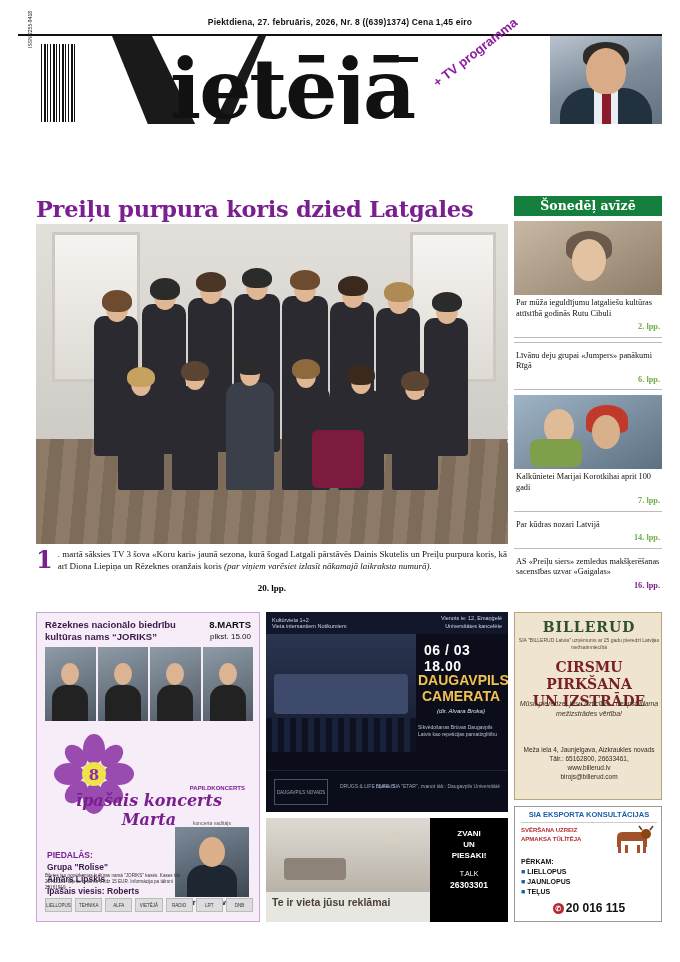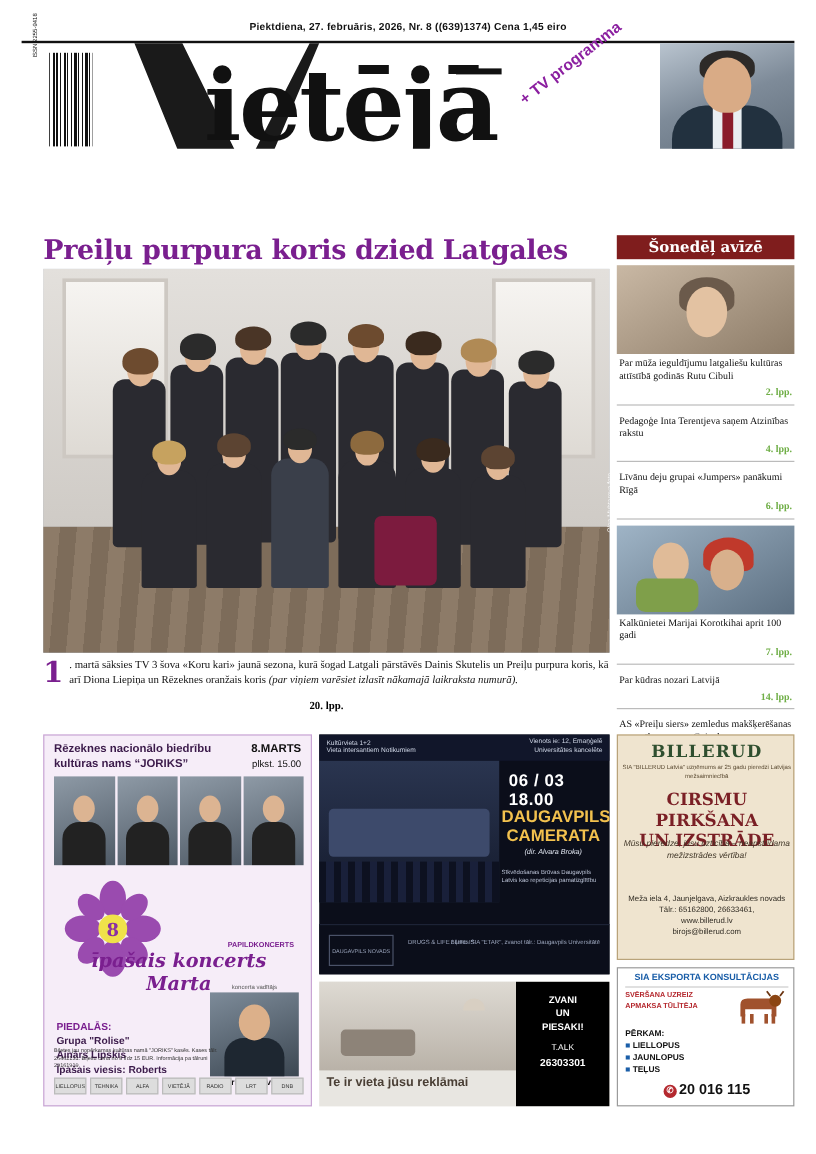--- a/index.html
+++ b/index.html
@@ -201,21 +201,21 @@
     text-align: center; font-size: 9px; font-weight: bold;
     font-family: "Liberation Serif", serif;
   }
 
   
   .sidebar {
     position: absolute; left: 514px; top: 196px; width: 148px;
   }
   .sb-head {
     width: 148px; height: 20px;
-    background: #7f1d1d;
+    background: #15803d;
     color: #fff;
     font-weight: bold;
     font-size: 12.5px;
     text-align: center;
     line-height: 20px;
     font-family: "DejaVu Serif", serif;
     position: relative;
   }
   .sb-head:after {
     content: "";
@@ -611,24 +611,20 @@
     <div class="sb-item">
       <div class="sb-photo a">
         <div class="hair"></div>
           <div class="face"></div>
       </div>
       <div class="sb-text">Par mūža ieguldījumu latgaliešu kultūras attīstībā godinās Rutu Cibuli</div>
       <div class="sb-text sb-right sb-pg">2. lpp.</div>
     </div>
     <div class="sb-sep"></div>
 
-    <div class="sb-item">
-      <div class="sb-text">Pedagoģe Inta Terentjeva saņem Atzinības rakstu</div>
-      <div class="sb-text sb-right sb-pg">4. lpp.</div>
-    </div>
     <div class="sb-sep"></div>
 
     <div class="sb-item">
       <div class="sb-text">Līvānu deju grupai «Jumpers» panākumi Rīgā</div>
       <div class="sb-text sb-right sb-pg">6. lpp.</div>
     </div>
     <div class="sb-sep"></div>
 
     <div class="sb-item">
       <div class="sb-photo b">

